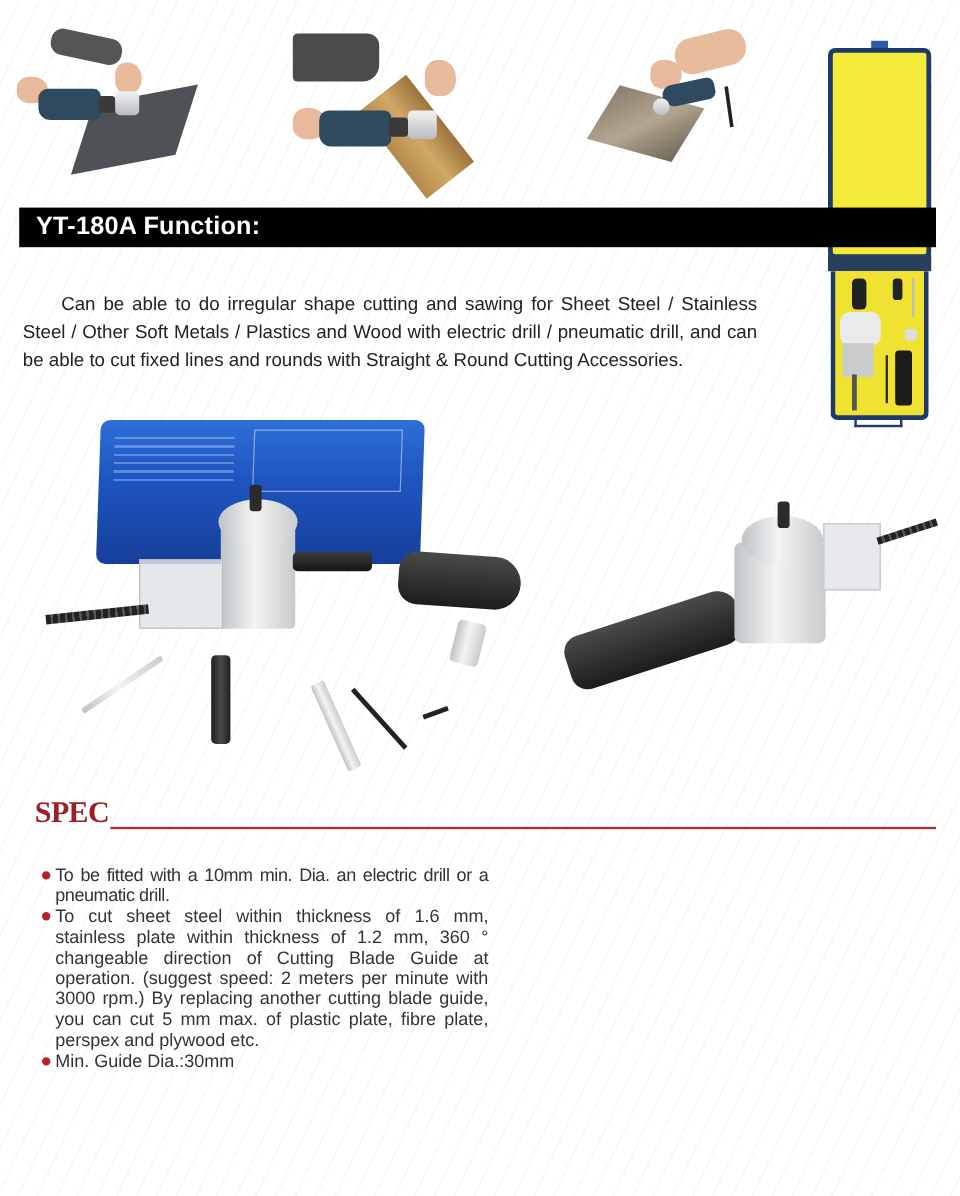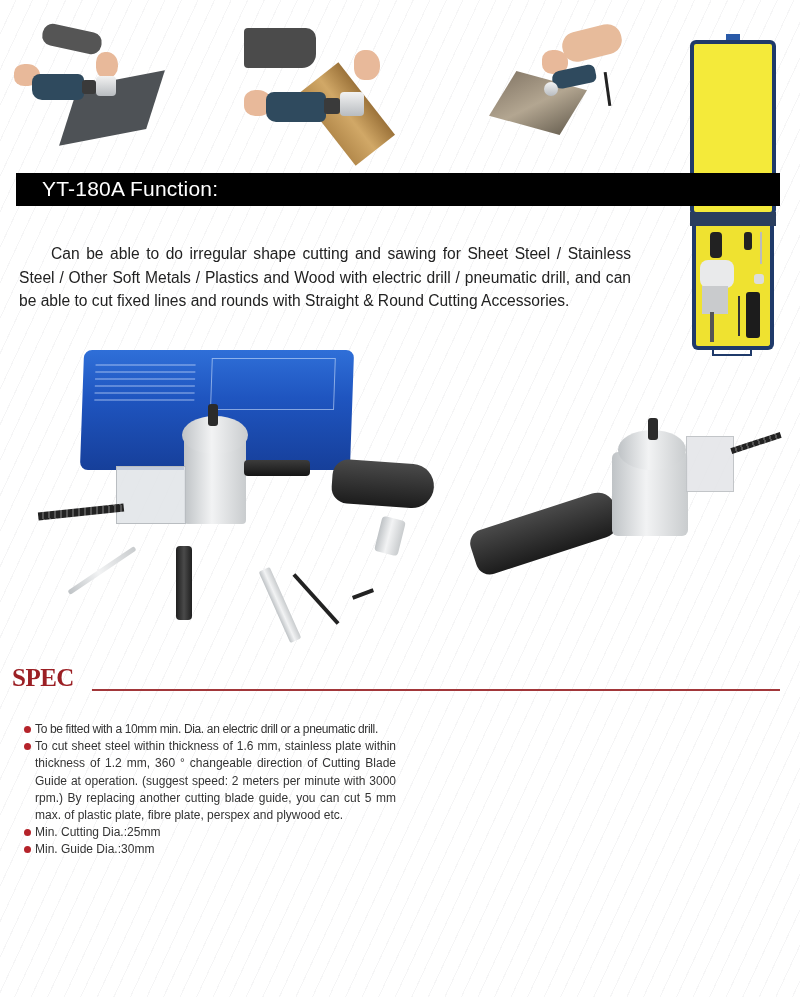--- a/index.html
+++ b/index.html
@@ -22,23 +22,22 @@
     .drill-chuck { position: absolute; background: #3a3a3a; border-radius: 3px; }
     .nibbler { position: absolute; background: linear-gradient(180deg,#f2f2f2,#b8bcc0); border-radius: 4px; }
 
     
     .banner {
       position: absolute; left: 16px; top: 173px; width: 764px; height: 33px;
       background: #000;
     }
     .banner-title {
       position: absolute; left: 14px; top: 4px;
-      color: #fff; font-weight: normal; font-size: 21px; letter-spacing: 0.2px;
+      color: #fff; font-weight: bold; font-size: 21px; letter-spacing: 0.2px;
       font-family: "Liberation Sans", sans-serif;
-      margin-left: 12px;
     }
     .func-text {
       position: absolute; left: 19px; top: 242px; width: 612px;
       font-size: 15.6px; line-height: 23.5px; color: #222;
       text-indent: 32px; text-align: justify;
       font-family: "Liberation Sans", sans-serif;
     }
 
     
     .ycase { position: absolute; left: 690px; top: 40px; width: 86px; height: 320px; }
@@ -68,33 +67,33 @@
     }
     .bcase-print {
       position: absolute; left: 128px; top: 8px; width: 124px; height: 52px;
       border: 1px solid rgba(220,235,255,0.55);
     }
     .metal { background: linear-gradient(90deg,#bfc3c6 0%,#f2f3f4 45%,#c9ccce 100%); }
     .rubber { background: linear-gradient(180deg,#4a4a4a,#1c1c1c); }
 
     
     .spec-title {
-      position: absolute; left: 12px; top: 664px;
+      position: absolute; left: 29px; top: 664px;
       font-family: "Liberation Serif", serif; font-weight: bold;
       font-size: 25px; color: #9b1f24; letter-spacing: -0.5px;
     }
     .spec-rule {
       position: absolute; left: 92px; top: 689px; width: 688px; height: 2px;
       background: #a2373a;
     }
     .spec-list {
-      position: absolute; left: 24px; top: 721px; width: 372px;
+      position: absolute; left: 35px; top: 721px; width: 372px;
       list-style: none;
       font-family: "Liberation Sans", sans-serif;
-      font-size: 12px; line-height: 17.2px; color: #333;
+      font-size: 15px; line-height: 17.2px; color: #333;
     }
     .spec-list li { position: relative; padding-left: 11px; text-align: justify; }
     .spec-list li .dot {
       position: absolute; left: 0; top: 5px; width: 7px; height: 7px;
       border-radius: 50%; background: #b5232a;
     }
     .spec-list li.tight { letter-spacing: -0.35px; }
   </style>
 </head>
 <body>
@@ -182,15 +181,14 @@
   <div class="abs" style="left:224px;top:36px;width:48px;height:56px;background:rgba(228,230,233,0.9);border:1px solid #c2c5c8;"></div>
   <div class="abs" style="left:268px;top:40px;width:52px;height:6px;background:repeating-linear-gradient(90deg,#222 0 4px,#555 4px 6px);transform:rotate(-18deg);"></div>
 </div>
 
 <div class="spec-title">SPEC</div>
 <div class="spec-rule"></div>
 
 <ul class="spec-list">
   <li class="tight"><span class="dot"></span><span>To be fitted with a 10mm min. Dia. an electric drill or a pneumatic drill.</span></li>
   <li><span class="dot"></span><span>To cut sheet steel within thickness of 1.6 mm, stainless plate within thickness of 1.2 mm, 360 ° changeable direction of Cutting Blade Guide at operation. (suggest speed: 2 meters per minute with 3000 rpm.) By replacing another cutting blade guide, you can cut 5 mm max. of plastic plate, fibre plate, perspex and plywood etc.</span></li>
-  <li><span class="dot"></span><span>Min. Cutting Dia.:25mm</span></li>
   <li><span class="dot"></span><span>Min. Guide Dia.:30mm</span></li>
 </ul>
 
 </body></html>

